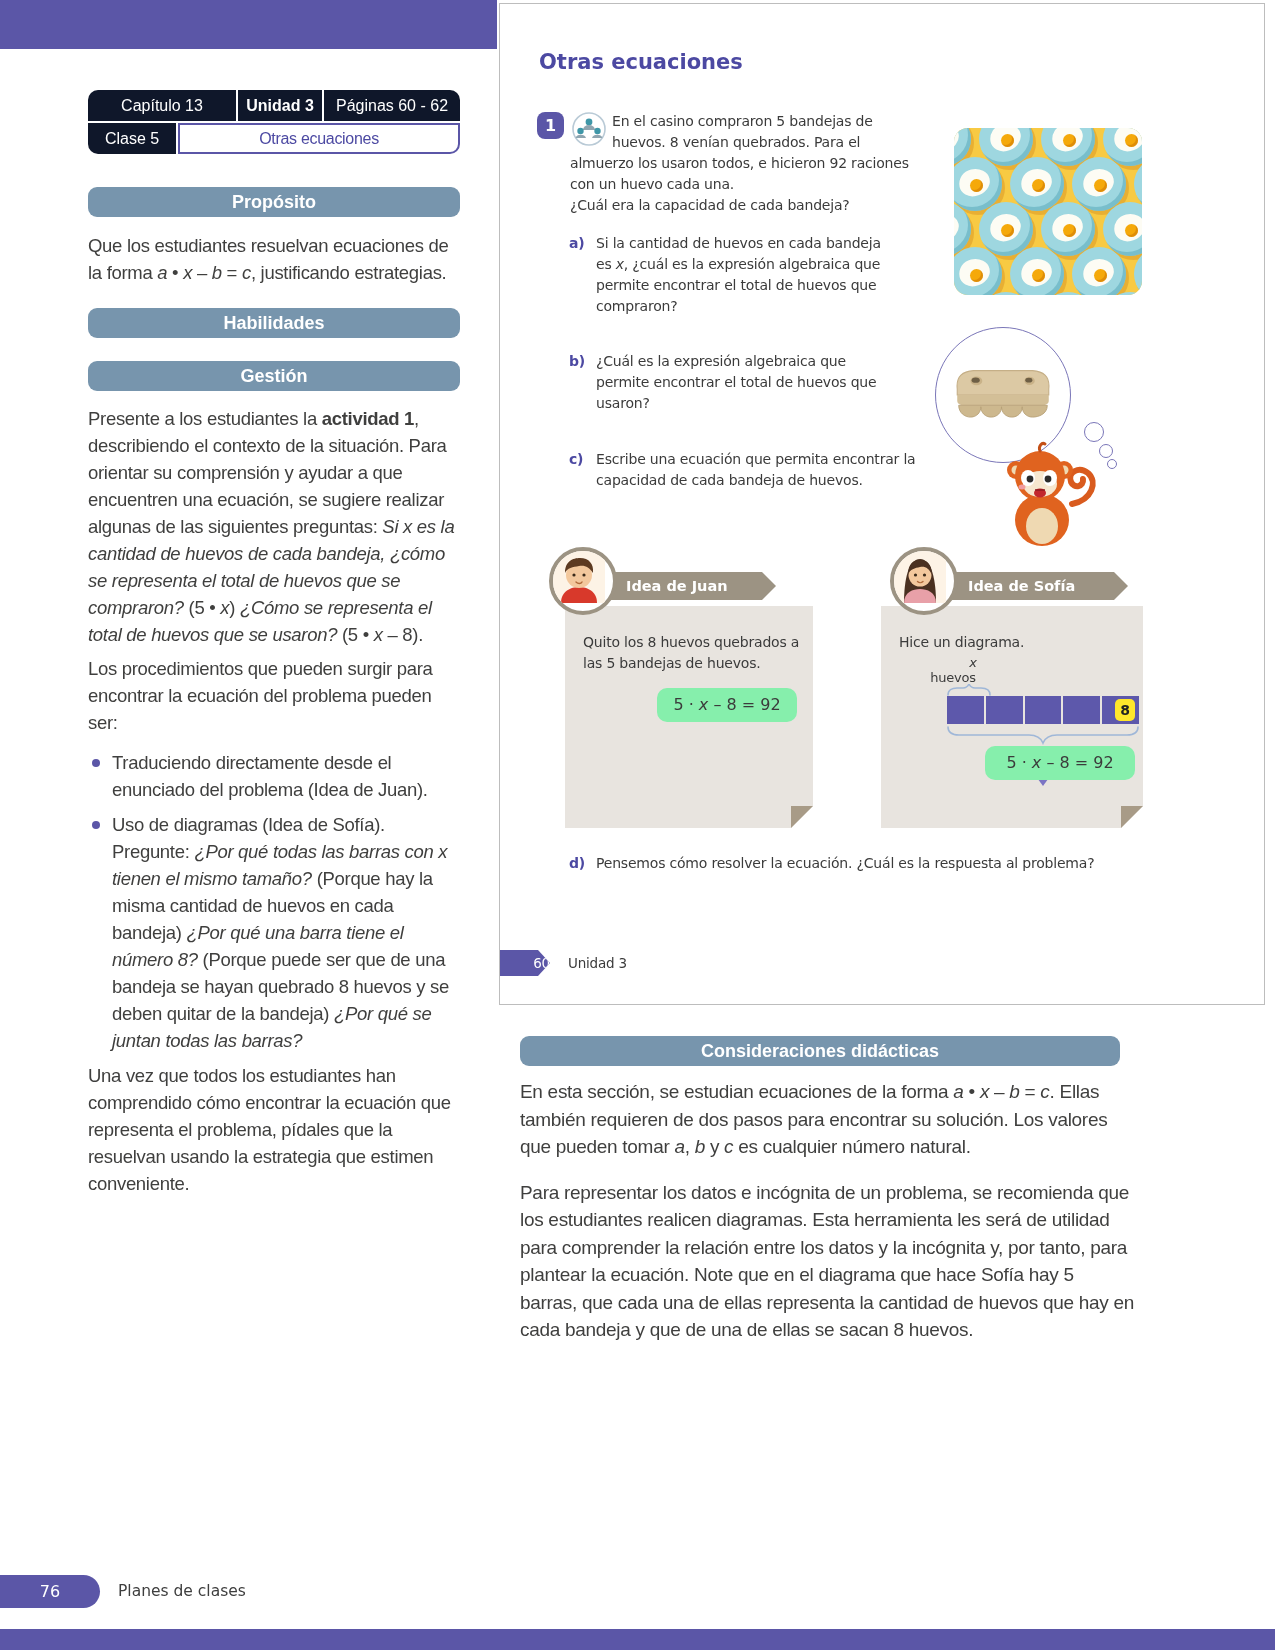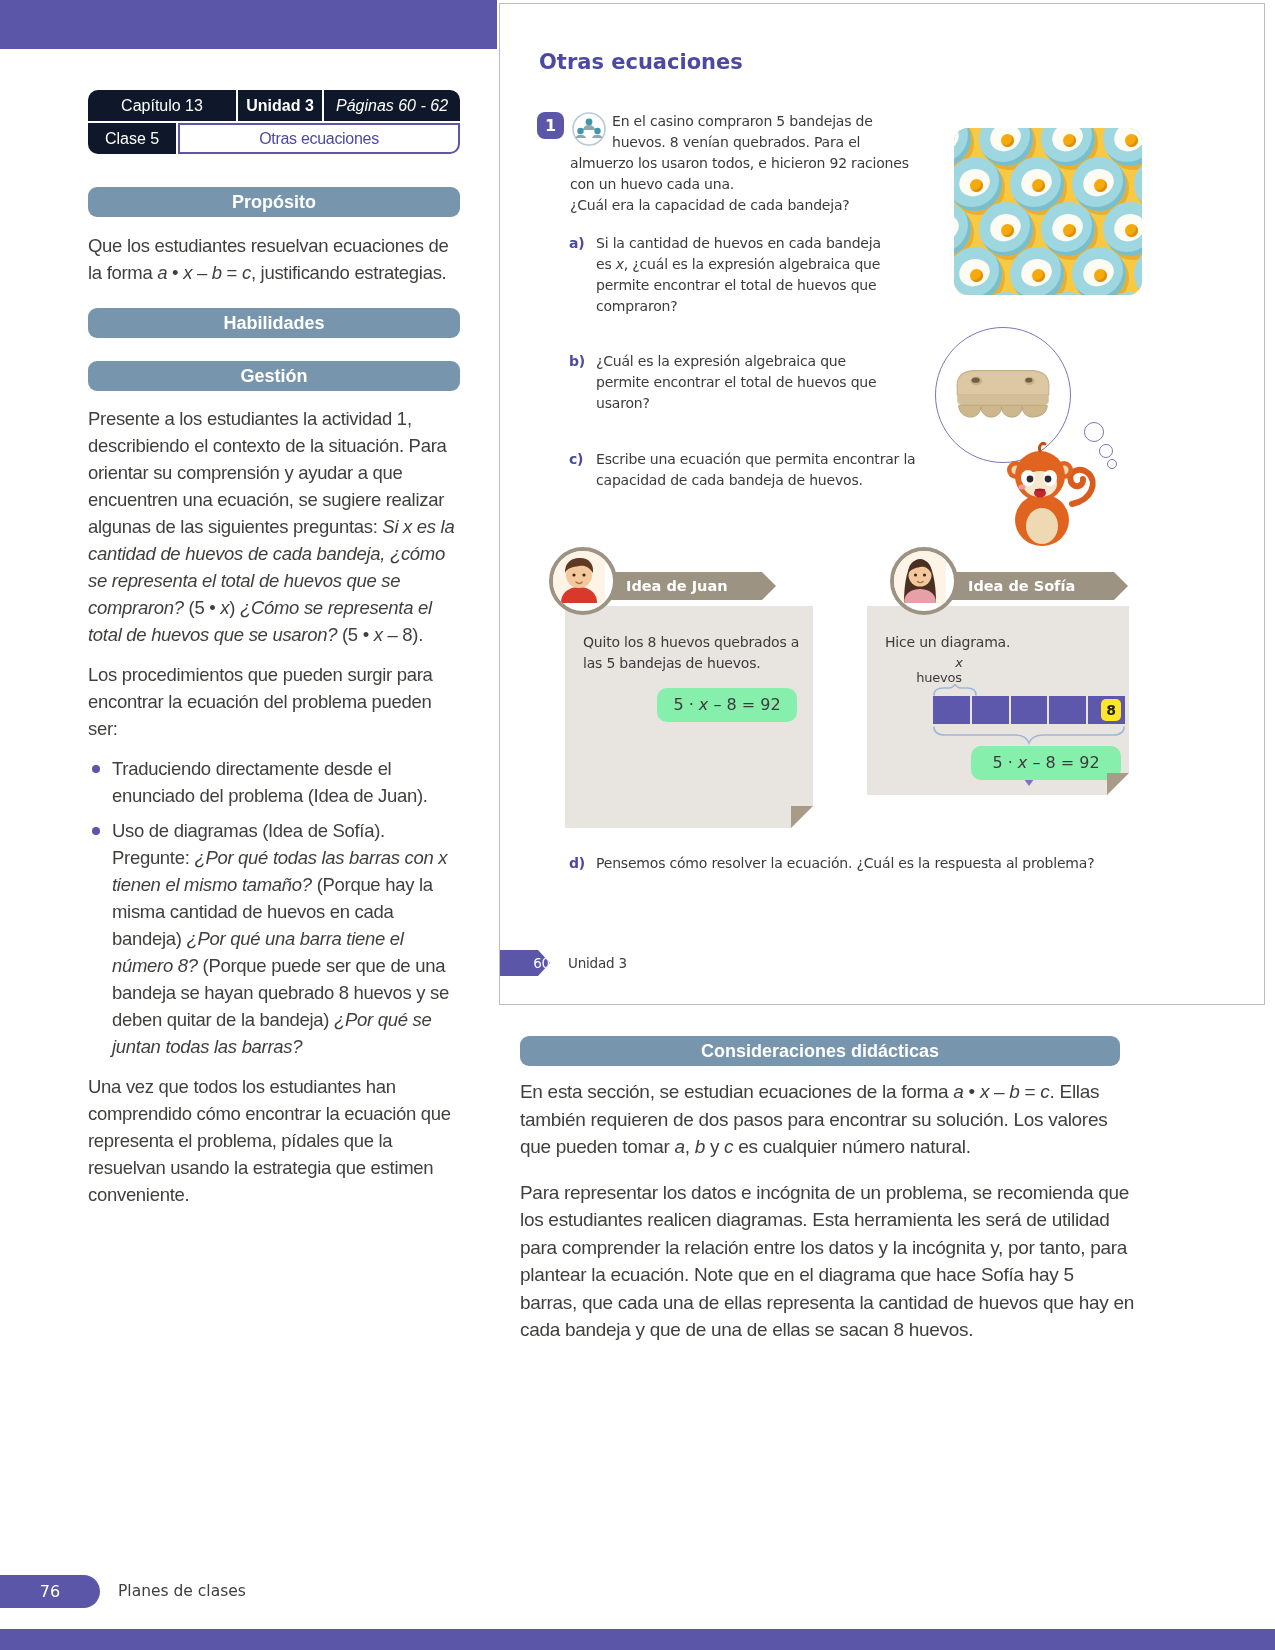--- a/index.html
+++ b/index.html
@@ -1,38 +1,38 @@
 <!DOCTYPE html>
 <html><head>
 <meta charset="utf-8">
 <style>
   html,body{margin:0;padding:0;}
   body{width:1275px;height:1650px;position:relative;background:#ffffff;
        font-family:"Liberation Sans",sans-serif;color:#3f3f3e;overflow:hidden;}
   .abs{position:absolute;}
   .it{font-style:italic;}
-  .bd{font-weight:normal;}
+  .bd{font-weight:bold;}
 
   
   #top-band{left:0;top:0;width:497px;height:49px;background:#5b56a7;}
   #bottom-band{left:0;top:1629px;width:1275px;height:21px;background:#5b56a7;}
 
   
   #left-col{left:88px;top:90px;width:372px;font-size:18.5px;line-height:27px;letter-spacing:-0.3px;}
   .info-row{display:flex;gap:2px;height:31px;margin-bottom:2px;}
   .info-cell{background:#0f172a;color:#fff;text-align:center;line-height:31px;font-size:16px;letter-spacing:0;}
   .c-chap{width:148px;border-top-left-radius:10px;}
   .c-unit{width:84px;font-weight:bold;}
-  .c-pages{flex:1;border-top-right-radius:10px;font-style:italic;}
+  .c-pages{flex:1;border-top-right-radius:10px;}
   .c-clase{width:88px;border-bottom-left-radius:10px;}
   .c-title{flex:1;background:#fff;border:2px solid #5b56a7;color:#4c49a2;
            line-height:27px;border-bottom-right-radius:10px;font-size:16px;}
   .sec-bar{background:#7795ad;color:#fff;font-weight:bold;text-align:center;
            border-radius:9px;height:30px;line-height:30px;font-size:18px;letter-spacing:0;}
-  #left-col p{margin:13px 0;}
+  #left-col p{margin:7px 0;}
   #left-col ul{margin:13px 0 8px 0;padding:0;list-style:none;}
   #left-col li{position:relative;padding-left:24px;margin-bottom:8px;}
   #left-col li::before{content:"";position:absolute;left:4px;top:10px;width:8px;height:8px;
                        border-radius:50%;background:#5b56a7;}
   .mt33{margin-top:33px;} .mt22{margin-top:22px;} .mt23{margin-top:23px;}
   .mtp15{margin-top:15px !important;} .mtp14{margin-top:14px !important;}
 
   
   #page-pill{left:0;top:1575px;width:100px;height:33px;background:#5b56a7;color:#fff;
              border-radius:0 17px 17px 0;text-align:center;line-height:33px;
@@ -70,21 +70,21 @@
           border:1.5px solid #7a76b8;background:#fff;display:flex;align-items:center;justify-content:center;}
   .trail{border-radius:50%;border:1.2px solid #7a76b8;background:#fff;}
   #trail1{left:584px;top:418px;width:18px;height:18px;}
   #trail2{left:599px;top:440px;width:12px;height:12px;}
   #trail3{left:607px;top:455px;width:8px;height:8px;}
   #monkey{left:498px;top:434px;width:102px;height:110px;}
 
   
   .idea-card{position:absolute;background:#e8e4df;}
   #juan-card{left:65px;top:602px;width:248px;height:222px;}
-  #sofia-card{left:367px;top:602px;width:262px;height:189px;}
+  #sofia-card{left:381px;top:602px;width:262px;height:222px;}
   .avatar{position:absolute;width:60px;height:60px;border-radius:50%;background:#fff;
           border:4px solid #9c9383;overflow:hidden;z-index:3;}
   #juan-avatar{left:49px;top:543px;}
   #sofia-avatar{left:390px;top:543px;}
   .banner{position:absolute;height:28px;background:#9c9383;color:#fff;font-weight:bold;
           font-size:14.5px;line-height:28px;padding-left:26px;z-index:2;letter-spacing:0;
           clip-path:polygon(0 0,calc(100% - 14px) 0,100% 50%,calc(100% - 14px) 100%,0 100%);}
   #juan-banner{left:100px;top:568px;width:150px;}
   #sofia-banner{left:442px;top:568px;width:160px;}
   .card-body{position:absolute;left:18px;top:26px;width:220px;}

